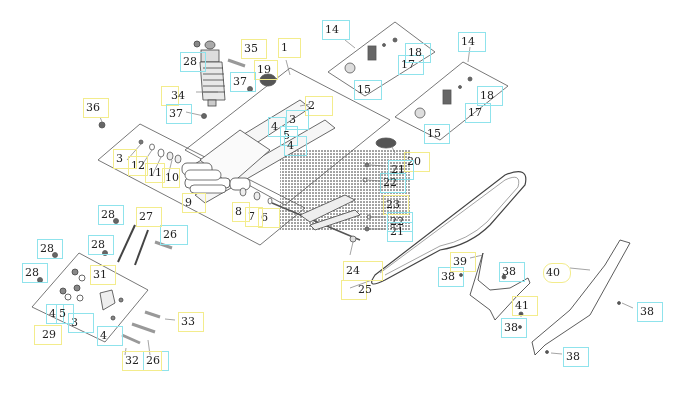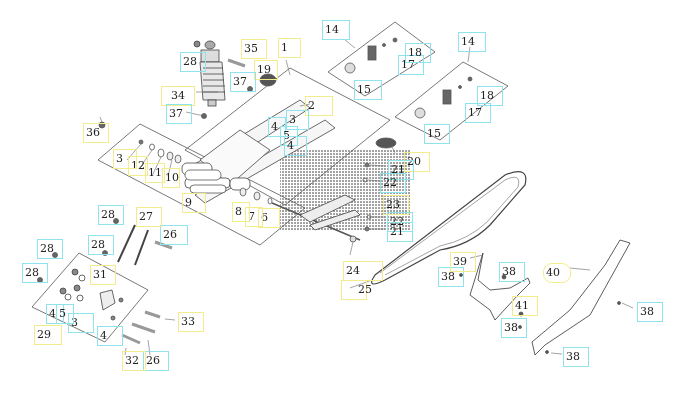--- a/index.html
+++ b/index.html
@@ -196,31 +196,31 @@
     <div class="lbl y" style="left: 343px; top: 261px; width: 40px;">24</div>
     <div class="lbl y" style="left: 341px; top: 280px; width: 26px; padding-left: 16px;">25</div>
     <div class="lbl c" style="left: 160px; top: 225px; width: 28px;">26</div>
     <div class="lbl c" style="left: 143px; top: 351px; width: 26px;">26</div>
     <div class="lbl y" style="left: 136px; top: 207px; width: 26px;">27</div>
     <div class="lbl c" style="left: 98px; top: 205px; width: 26px;">28</div>
     <div class="lbl c" style="left: 88px; top: 235px; width: 26px;">28</div>
     <div class="lbl c" style="left: 37px; top: 239px; width: 26px;">28</div>
     <div class="lbl c" style="left: 22px; top: 263px; width: 26px;">28</div>
     <div class="lbl c" style="left: 180px; top: 52px; width: 26px;">28</div>
-    <div class="lbl y" style="left: 34px; top: 325px; width: 28px;">29</div>
+    <div class="lbl y" style="left: 34px; top: 325px; width: 28px; text-align: center;">29</div>
     <div class="lbl c" style="left: 68px; top: 313px; width: 26px;">3</div>
     <div class="lbl c" style="left: 46px; top: 304px; width: 18px;">4</div>
     <div class="lbl c" style="left: 56px; top: 304px; width: 18px;">5</div>
     <div class="lbl c" style="left: 97px; top: 326px; width: 26px;">4</div>
     <div class="lbl y" style="left: 90px; top: 265px; width: 26px;">31</div>
-    <div class="lbl y" style="left: 122px; top: 351px; width: 24px;">32</div>
+    <div class="lbl y" style="left: 122px; top: 351px; width: 40px;">32</div>
     <div class="lbl y" style="left: 178px; top: 312px; width: 26px;">33</div>
-    <div class="lbl y" style="left: 161px; top: 86px; width: 34px; padding-left: 9px;">34</div>
+    <div class="lbl y" style="left: 161px; top: 86px; width: 18px; padding-left: 9px;">34</div>
     <div class="lbl y" style="left: 241px; top: 39px; width: 26px;">35</div>
-    <div class="lbl y" style="left: 83px; top: 98px; width: 26px; margin-top: 25px;">36</div>
+    <div class="lbl y" style="left: 83px; top: 98px; width: 26px;">36</div>
     <div class="lbl c" style="left: 230px; top: 72px; width: 26px;">37</div>
     <div class="lbl c" style="left: 166px; top: 104px; width: 26px;">37</div>
     <div class="lbl c" style="left: 438px; top: 267px; width: 26px;">38</div>
     <div class="lbl c" style="left: 499px; top: 262px; width: 26px;">38</div>
     <div class="lbl c" style="left: 501px; top: 318px; width: 26px;">38</div>
     <div class="lbl c" style="left: 637px; top: 302px; width: 26px;">38</div>
     <div class="lbl c" style="left: 563px; top: 347px; width: 26px;">38</div>
     <div class="lbl y" style="left: 450px; top: 252px; width: 26px;">39</div>
     <div class="lbl y" style="left: 543px; top: 263px; width: 28px; border-radius: 9px;">40</div>
     <div class="lbl y" style="left: 512px; top: 296px; width: 26px;">41</div>

